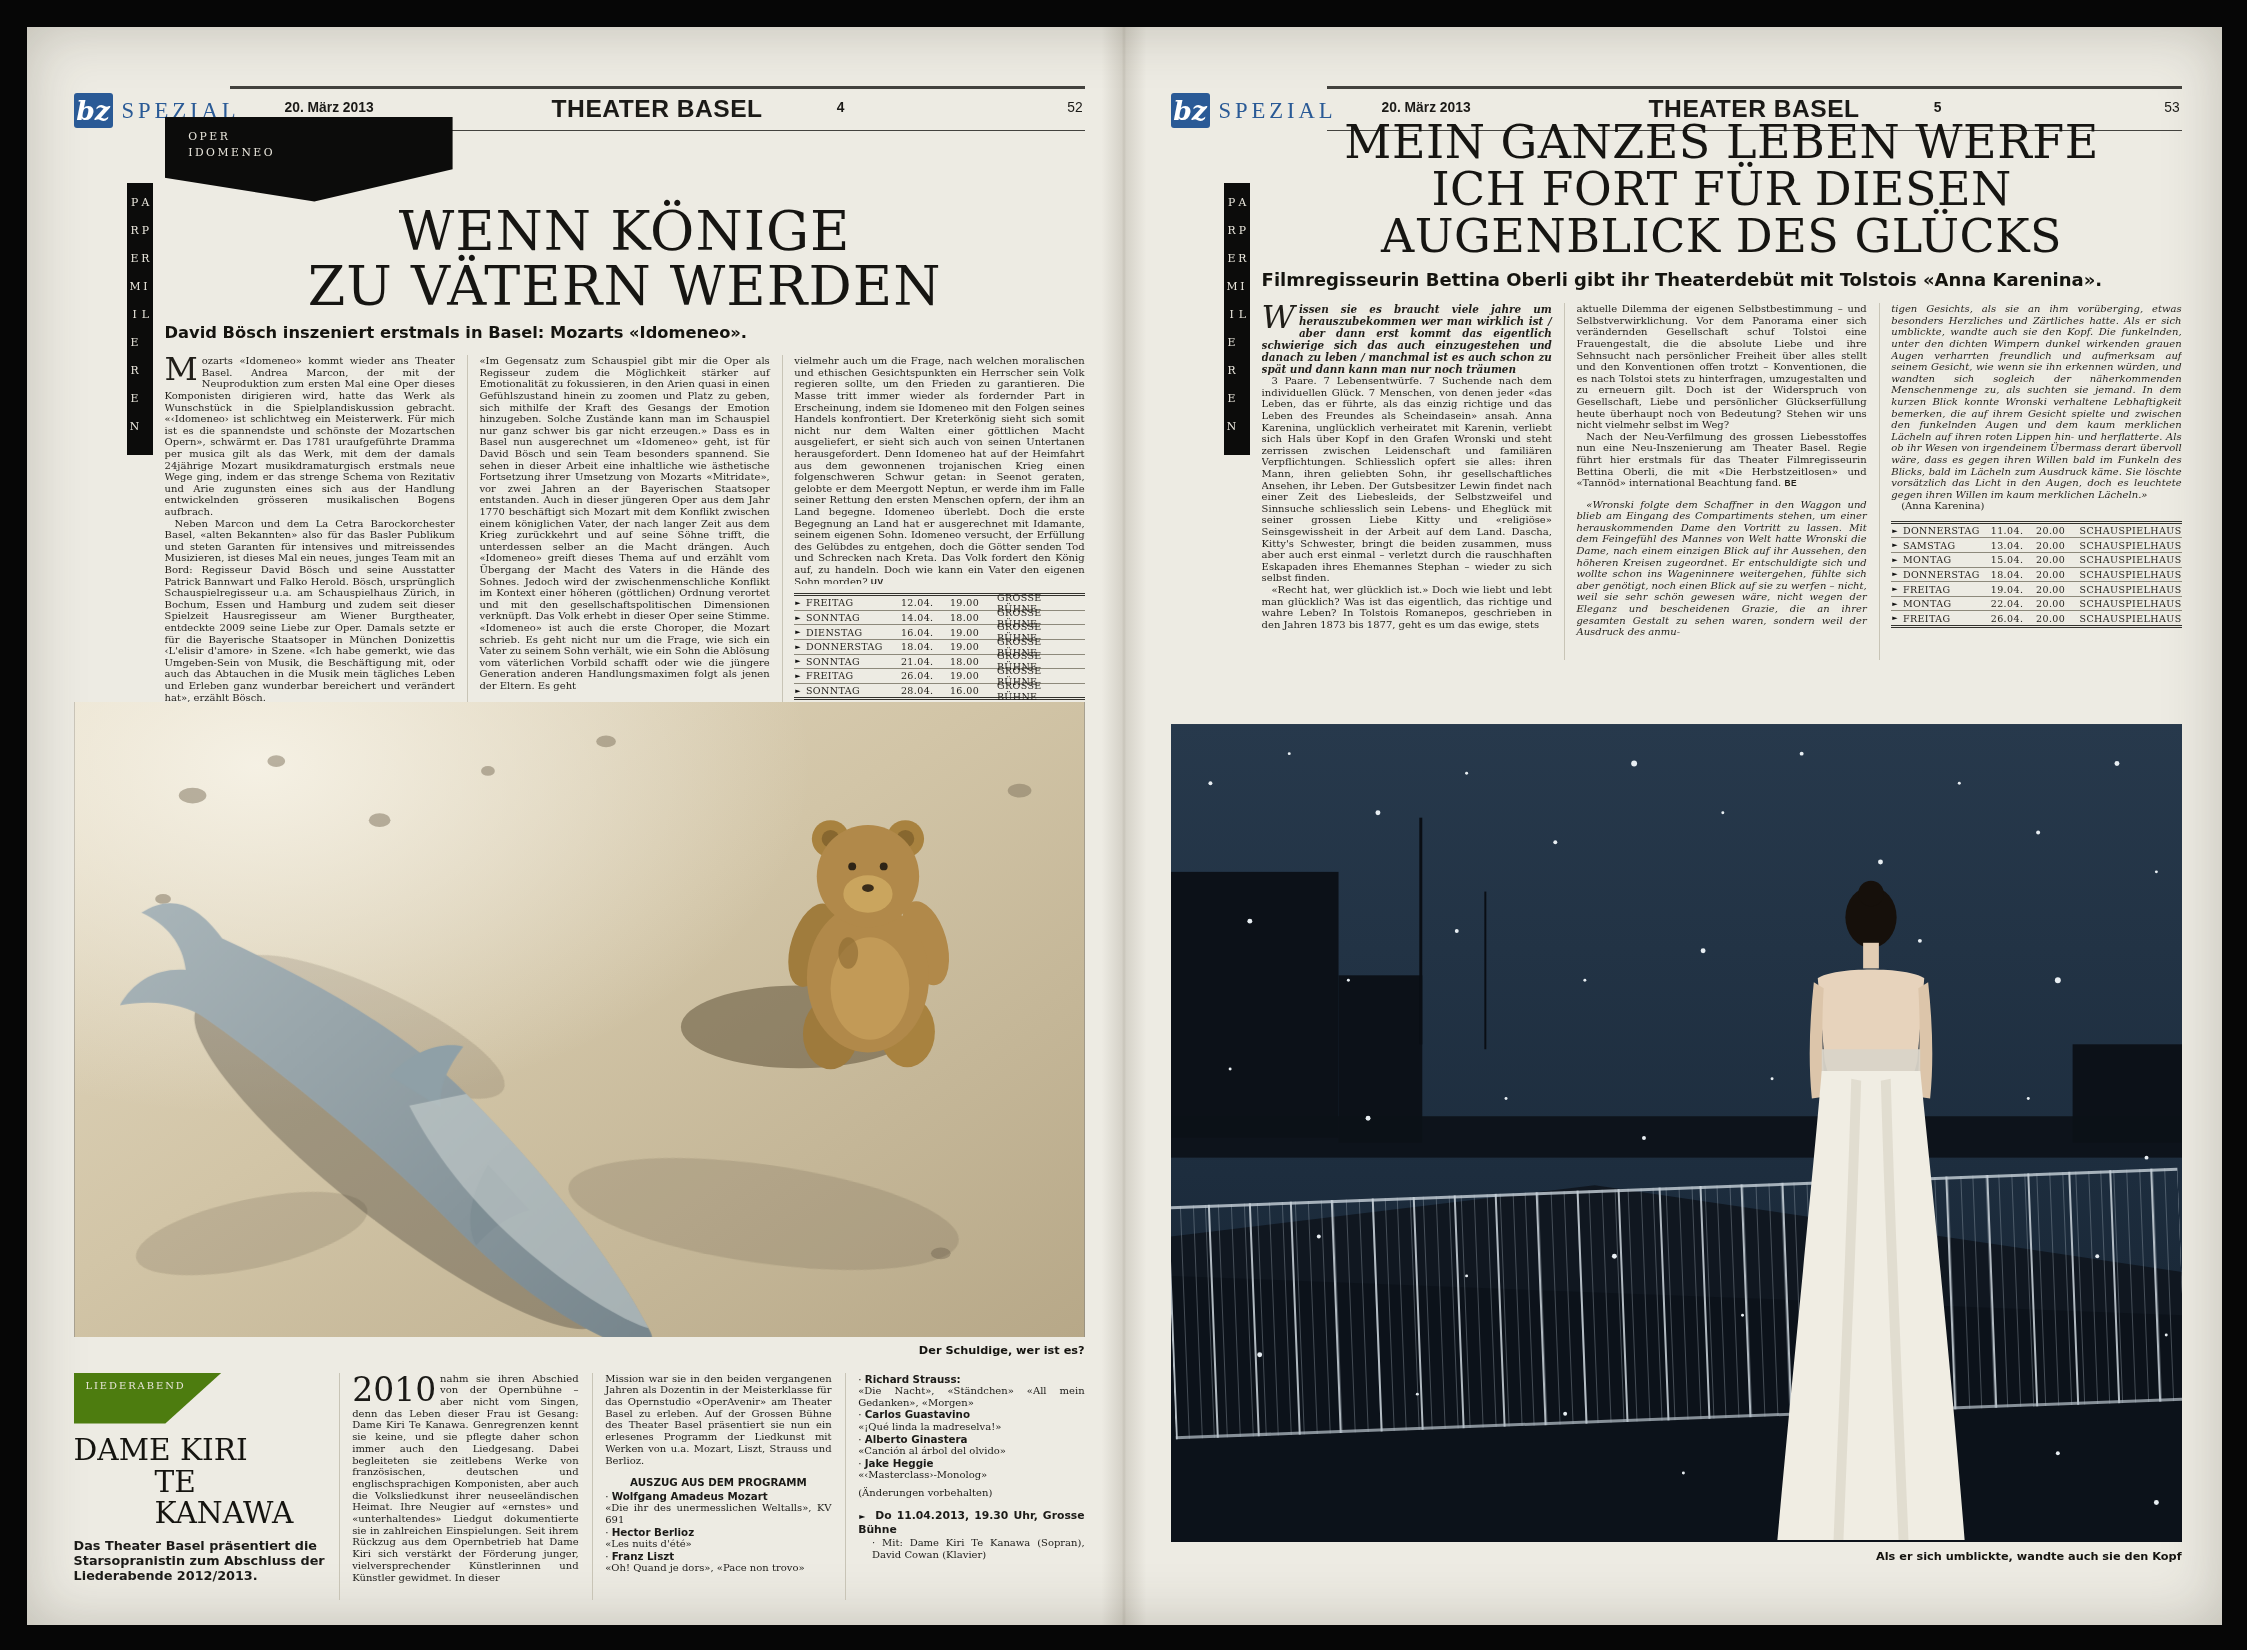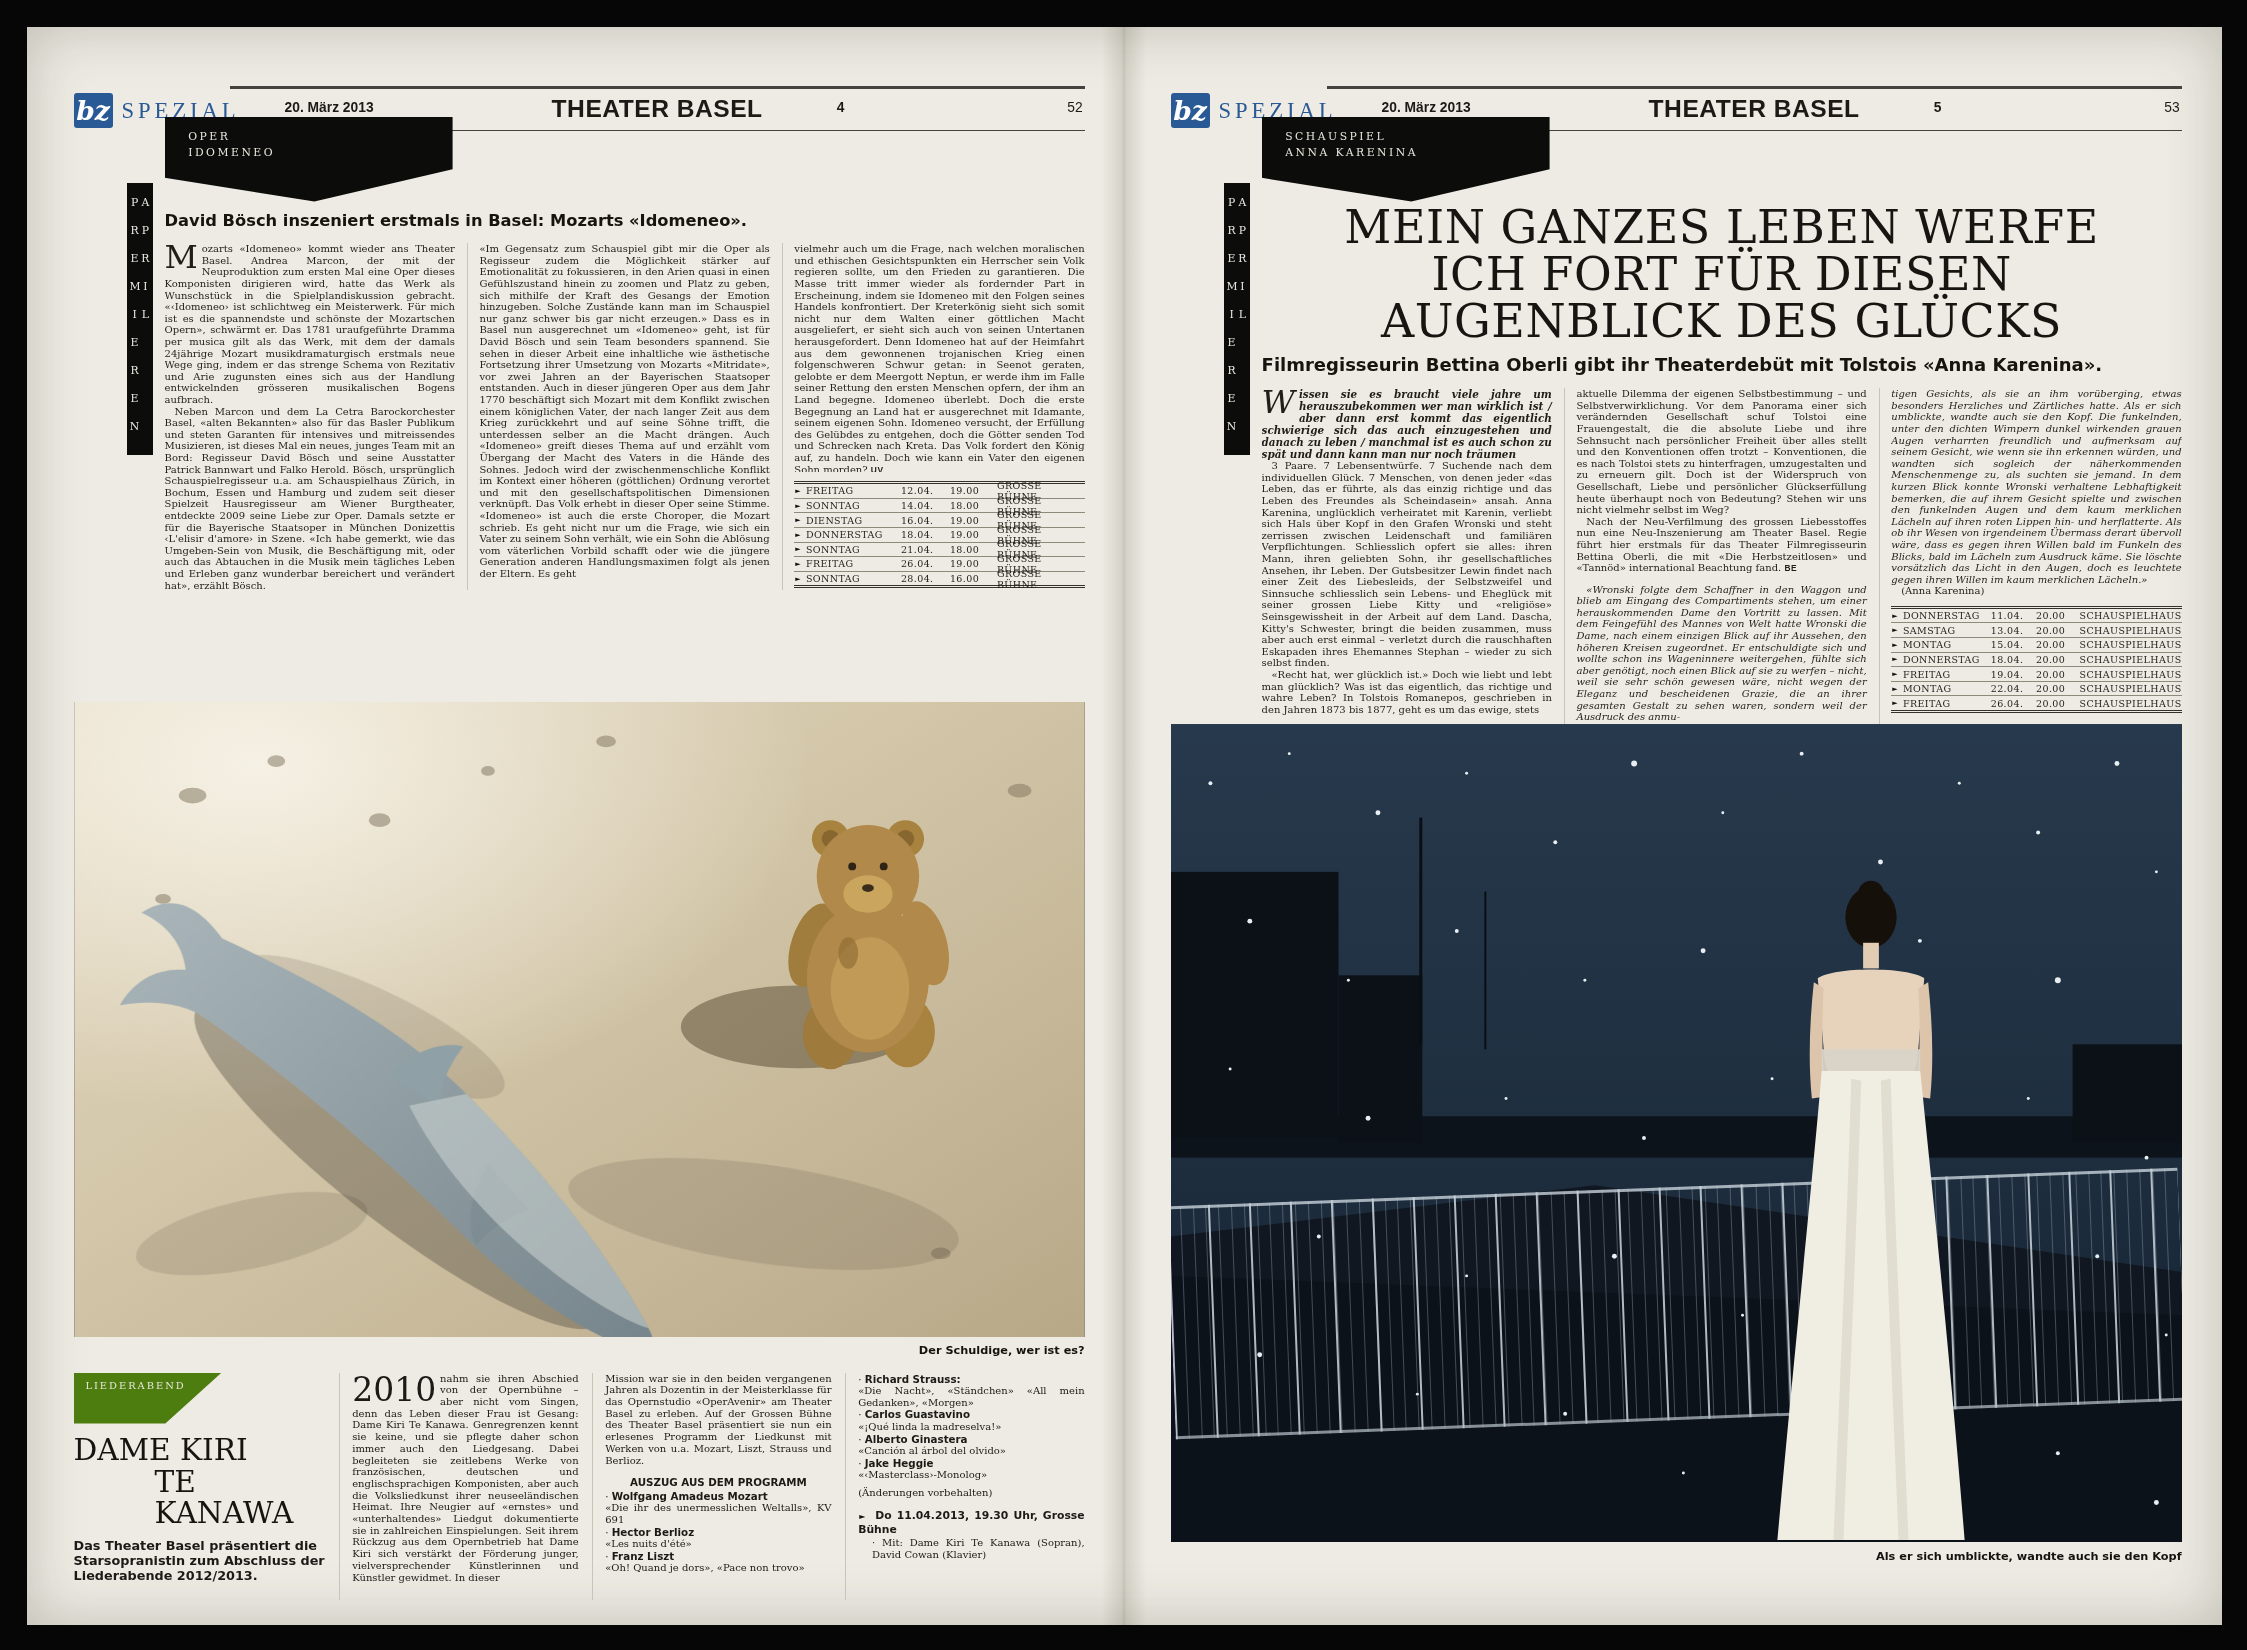--- a/index.html
+++ b/index.html
@@ -126,20 +126,24 @@
 
       <div class="vbar">
         <div class="vcol a">PREMIEREN</div>
         <div class="vcol b">APRIL</div>
       </div>
 
       <div class="article">
         <div class="kicker">
           <div>OPER</div>
           <div>IDOMENEO</div>
+        </div>
+        <div class="headline">
+          <div>WENN KÖNIGE</div>
+          <div>ZU VÄTERN WERDEN</div>
         </div>
         <div class="subhead">David Bösch inszeniert erstmals in Basel: Mozarts «Idomeneo».</div>
         <div class="cols">
           <div class="col">
             <p><span class="dc">M</span><span>ozarts «Idomeneo» kommt wieder ans Theater Basel. Andrea Marcon, der mit der Neuproduktion zum ersten Mal eine Oper dieses Komponisten dirigieren wird, hatte das Werk als Wunschstück in die Spielplandiskussion gebracht. «‹Idomeneo› ist schlichtweg ein Meisterwerk. Für mich ist es die spannendste und schönste der Mozartschen Opern», schwärmt er. Das 1781 uraufgeführte Dramma per musica gilt als das Werk, mit dem der damals 24jährige Mozart musikdramaturgisch erstmals neue Wege ging, indem er das strenge Schema von Rezitativ und Arie zugunsten eines sich aus der Handlung entwickelnden grösseren musikalischen Bogens aufbrach.</span></p>
             <p>Neben Marcon und dem La Cetra Barockorchester Basel, «alten Bekannten» also für das Basler Publikum und steten Garanten für intensives und mitreissendes Musizieren, ist dieses Mal ein neues, junges Team mit an Bord: Regisseur David Bösch und seine Ausstatter Patrick Bannwart und Falko Herold. Bösch, ursprünglich Schauspielregisseur u.a. am Schauspielhaus Zürich, in Bochum, Essen und Hamburg und zudem seit dieser Spielzeit Hausregisseur am Wiener Burgtheater, entdeckte 2009 seine Liebe zur Oper. Damals setzte er für die Bayerische Staatsoper in München Donizettis ‹L'elisir d'amore› in Szene. «Ich habe gemerkt, wie das Umgeben-Sein von Musik, die Beschäftigung mit, oder auch das Abtauchen in die Musik mein tägliches Leben und Erleben ganz wunderbar bereichert und verändert hat», erzählt Bösch.</p>
           </div>
           <div class="col">
             <p>«Im Gegensatz zum Schauspiel gibt mir die Oper als Regisseur zudem die Möglichkeit stärker auf Emotionalität zu fokussieren, in den Arien quasi in einen Gefühlszustand hinein zu zoomen und Platz zu geben, sich mithilfe der Kraft des Gesangs der Emotion hinzugeben. Solche Zustände kann man im Schauspiel nur ganz schwer bis gar nicht erzeugen.» Dass es in Basel nun ausgerechnet um «Idomeneo» geht, ist für David Bösch und sein Team besonders spannend. Sie sehen in dieser Arbeit eine inhaltliche wie ästhetische Fortsetzung ihrer Umsetzung von Mozarts «Mitridate», vor zwei Jahren an der Bayerischen Staatsoper entstanden. Auch in dieser jüngeren Oper aus dem Jahr 1770 beschäftigt sich Mozart mit dem Konflikt zwischen einem königlichen Vater, der nach langer Zeit aus dem Krieg zurückkehrt und auf seine Söhne trifft, die unterdessen selber an die Macht drängen. Auch «Idomeneo» greift dieses Thema auf und erzählt vom Übergang der Macht des Vaters in die Hände des Sohnes. Jedoch wird der zwischenmenschliche Konflikt im Kontext einer höheren (göttlichen) Ordnung verortet und mit den gesellschaftspolitischen Dimensionen verknüpft. Das Volk erhebt in dieser Oper seine Stimme. «Idomeneo» ist auch die erste Choroper, die Mozart schrieb. Es geht nicht nur um die Frage, wie sich ein Vater zu seinem Sohn verhält, wie ein Sohn die Ablösung vom väterlichen Vorbild schafft oder wie die jüngere Generation anderen Handlungsmaximen folgt als jenen der Eltern. Es geht</p>
           </div>
@@ -329,24 +333,20 @@
           <span class="folio">53</span>
         </div>
       </div>
 
       <div class="vbar">
         <div class="vcol a">PREMIEREN</div>
         <div class="vcol b">APRIL</div>
       </div>
 
       <div class="article">
-        <div class="kicker">
-          <div>SCHAUSPIEL</div>
-          <div>ANNA KARENINA</div>
-        </div>
         <div class="headline">
           <div>MEIN GANZES LEBEN WERFE</div>
           <div>ICH FORT FÜR DIESEN</div>
           <div>AUGENBLICK DES GLÜCKS</div>
         </div>
         <div class="subhead">Filmregisseurin Bettina Oberli gibt ihr Theaterdebüt mit Tolstois «Anna Karenina».</div>
         <div class="cols">
           <div class="col">
             <p class="introq"><span class="dc" style="font-style:italic;">W</span><span>issen sie es braucht viele jahre um herauszubekommen wer man wirklich ist / aber dann erst kommt das eigentlich schwierige sich das auch einzugestehen und danach zu leben / manchmal ist es auch schon zu spät und dann kann man nur noch träumen</span></p>
             <p>3 Paare. 7 Lebensentwürfe. 7 Suchende nach dem individuellen Glück. 7 Menschen, von denen jeder «das Leben, das er führte, als das einzig richtige und das Leben des Freundes als Scheindasein» ansah. Anna Karenina, unglücklich verheiratet mit Karenin, verliebt sich Hals über Kopf in den Grafen Wronski und steht zerrissen zwischen Leidenschaft und familiären Verpflichtungen. Schliesslich opfert sie alles: ihren Mann, ihren geliebten Sohn, ihr gesellschaftliches Ansehen, ihr Leben. Der Gutsbesitzer Lewin findet nach einer Zeit des Liebesleids, der Selbstzweifel und Sinnsuche schliesslich sein Lebens- und Eheglück mit seiner grossen Liebe Kitty und «religiöse» Seinsgewissheit in der Arbeit auf dem Land. Dascha, Kitty's Schwester, bringt die beiden zusammen, muss aber auch erst einmal – verletzt durch die rauschhaften Eskapaden ihres Ehemannes Stephan – wieder zu sich selbst finden.</p>

